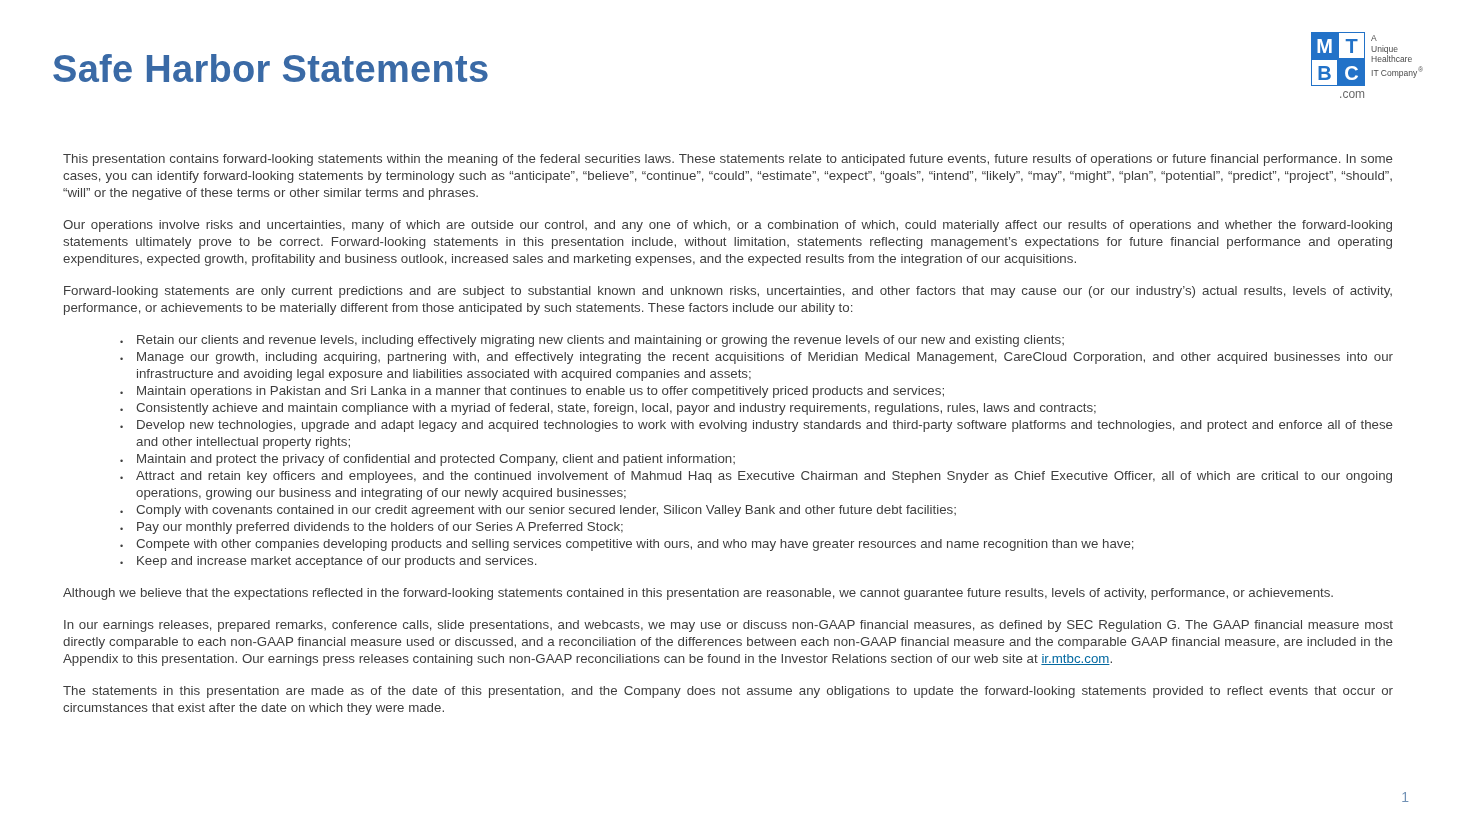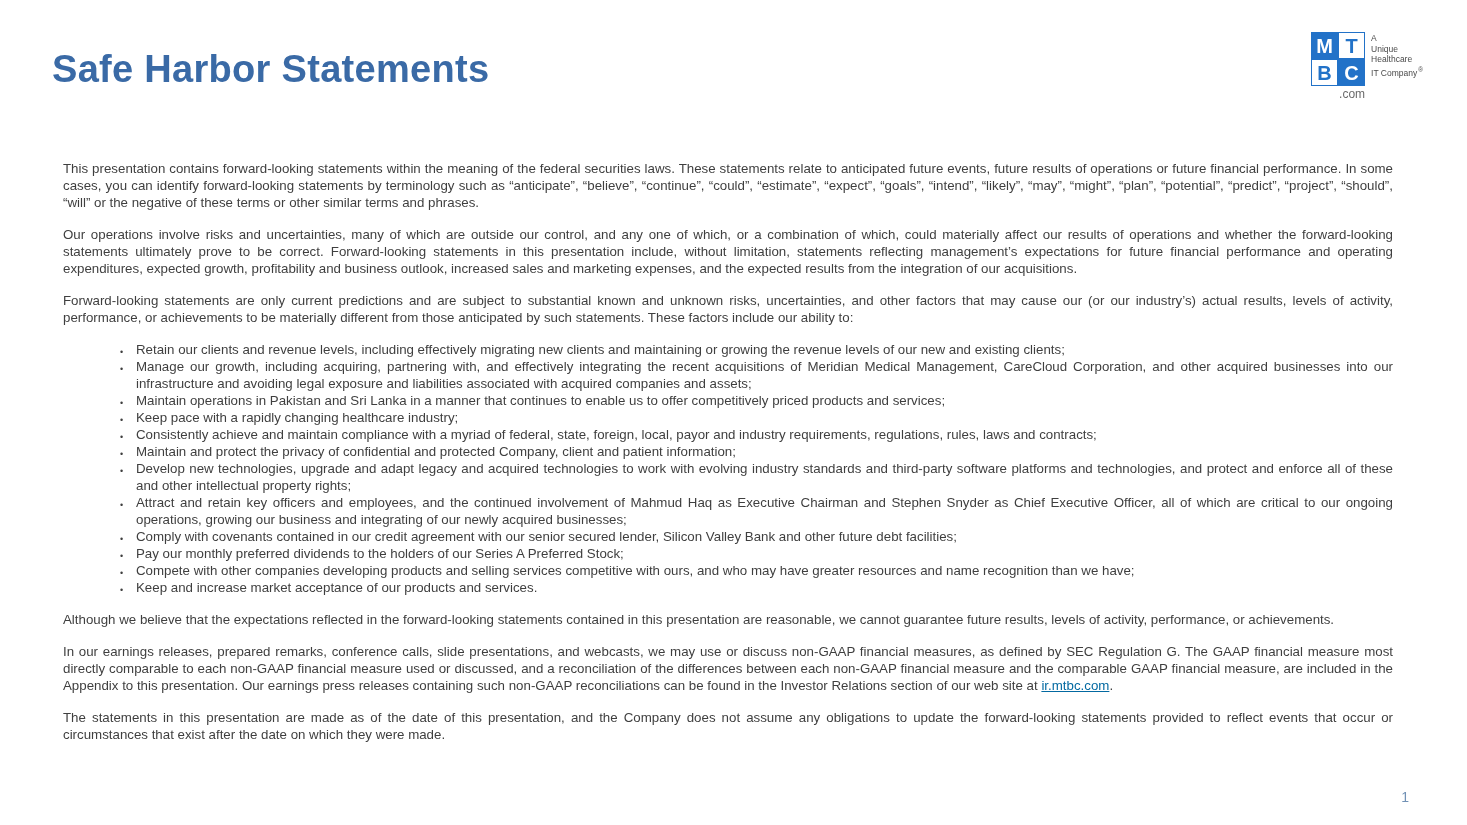--- a/index.html
+++ b/index.html
@@ -21,21 +21,21 @@
     display:flex; align-items:center; justify-content:center;
     font-weight:bold; font-size:20px; border:1px solid #2272c8; line-height:1;
   }
   .sq.blue { background:#2272c8; color:#ffffff; }
   .sq.white { background:#ffffff; color:#2272c8; }
   .logo-dotcom { font-size:12px; color:#6b6b6b; margin-top:1px; }
   .logo-tagline { margin-left:6px; padding-top:1px; font-size:8.5px; color:#4a4a4a; line-height:10.5px; white-space:nowrap; }
   .logo-tagline .reg { font-size:6.5px; vertical-align:super; margin-left:1px; }
   
   .bodytext {
-    position:absolute; top:160px; left:63px; width:1330px;
+    position:absolute; top:150px; left:63px; width:1330px;
     color:#3f3f3f; font-size:13.3px; line-height:17px;
   }
   .bodytext p { text-align:justify; margin-bottom:15px; }
   ul.bullets { list-style:none; margin:0 0 15px 0; padding-left:55px; }
   ul.bullets li { position:relative; padding-left:18px; text-align:justify; }
   ul.bullets li::before {
     content:"\2022"; position:absolute; left:2px; top:3px;
     font-size:9px; color:#3f3f3f;
   }
   a.link { color:#0369a1; text-decoration:underline; cursor:pointer; }
@@ -71,24 +71,23 @@
 
   <div class="bodytext">
     <p>This presentation contains forward-looking statements within the meaning of the federal securities laws. These statements relate to anticipated future events, future results of operations or future financial performance. In some cases, you can identify forward-looking statements by terminology such as “anticipate”, “believe”, “continue”, “could”, “estimate”, “expect”, “goals”, “intend”, “likely”, “may”, “might”, “plan”, “potential”, “predict”, “project”, “should”, “will” or the negative of these terms or other similar terms and phrases.</p>
     <p>Our operations involve risks and uncertainties, many of which are outside our control, and any one of which, or a combination of which, could materially affect our results of operations and whether the forward-looking statements ultimately prove to be correct. Forward-looking statements in this presentation include, without limitation, statements reflecting management’s expectations for future financial performance and operating expenditures, expected growth, profitability and business outlook, increased sales and marketing expenses, and the expected results from the integration of our acquisitions.</p>
     <p>Forward-looking statements are only current predictions and are subject to substantial known and unknown risks, uncertainties, and other factors that may cause our (or our industry’s) actual results, levels of activity, performance, or achievements to be materially different from those anticipated by such statements. These factors include our ability to:</p>
 
     <ul class="bullets">
       <li>Retain our clients and revenue levels, including effectively migrating new clients and maintaining or growing the revenue levels of our new and existing clients;</li>
       <li>Manage our growth, including acquiring, partnering with, and effectively integrating the recent acquisitions of Meridian Medical Management, CareCloud Corporation, and other acquired businesses into our infrastructure and avoiding legal exposure and liabilities associated with acquired companies and assets;</li>
       <li>Maintain operations in Pakistan and Sri Lanka in a manner that continues to enable us to offer competitively priced products and services;</li>
-      <li>Keep pace with a rapidly changing healthcare industry;</li>
       <li>Consistently achieve and maintain compliance with a myriad of federal, state, foreign, local, payor and industry requirements, regulations, rules, laws and contracts;</li>
+      <li>Develop new technologies, upgrade and adapt legacy and acquired technologies to work with evolving industry standards and third-party software platforms and technologies, and protect and enforce all of these and other intellectual property rights;</li>
       <li>Maintain and protect the privacy of confidential and protected Company, client and patient information;</li>
-      <li>Develop new technologies, upgrade and adapt legacy and acquired technologies to work with evolving industry standards and third-party software platforms and technologies, and protect and enforce all of these and other intellectual property rights;</li>
       <li>Attract and retain key officers and employees, and the continued involvement of Mahmud Haq as Executive Chairman and Stephen Snyder as Chief Executive Officer, all of which are critical to our ongoing operations, growing our business and integrating of our newly acquired businesses;</li>
       <li>Comply with covenants contained in our credit agreement with our senior secured lender, Silicon Valley Bank and other future debt facilities;</li>
       <li>Pay our monthly preferred dividends to the holders of our Series A Preferred Stock;</li>
       <li>Compete with other companies developing products and selling services competitive with ours, and who may have greater resources and name recognition than we have;</li>
       <li>Keep and increase market acceptance of our products and services.</li>
     </ul>
 
     <p>Although we believe that the expectations reflected in the forward-looking statements contained in this presentation are reasonable, we cannot guarantee future results, levels of activity, performance, or achievements.</p>
 
     <p><span>In our earnings releases, prepared remarks, conference calls, slide presentations, and webcasts, we may use or discuss non-GAAP financial measures, as defined by SEC Regulation G. The GAAP financial measure most directly comparable to each non-GAAP financial measure used or discussed, and a reconciliation of the differences between each non-GAAP financial measure and the comparable GAAP financial measure, are included in the Appendix to this presentation. Our earnings press releases containing such non-GAAP reconciliations can be found in the Investor Relations section of our web site at </span><a class="link" href="#">ir.mtbc.com</a><span>.</span></p>

